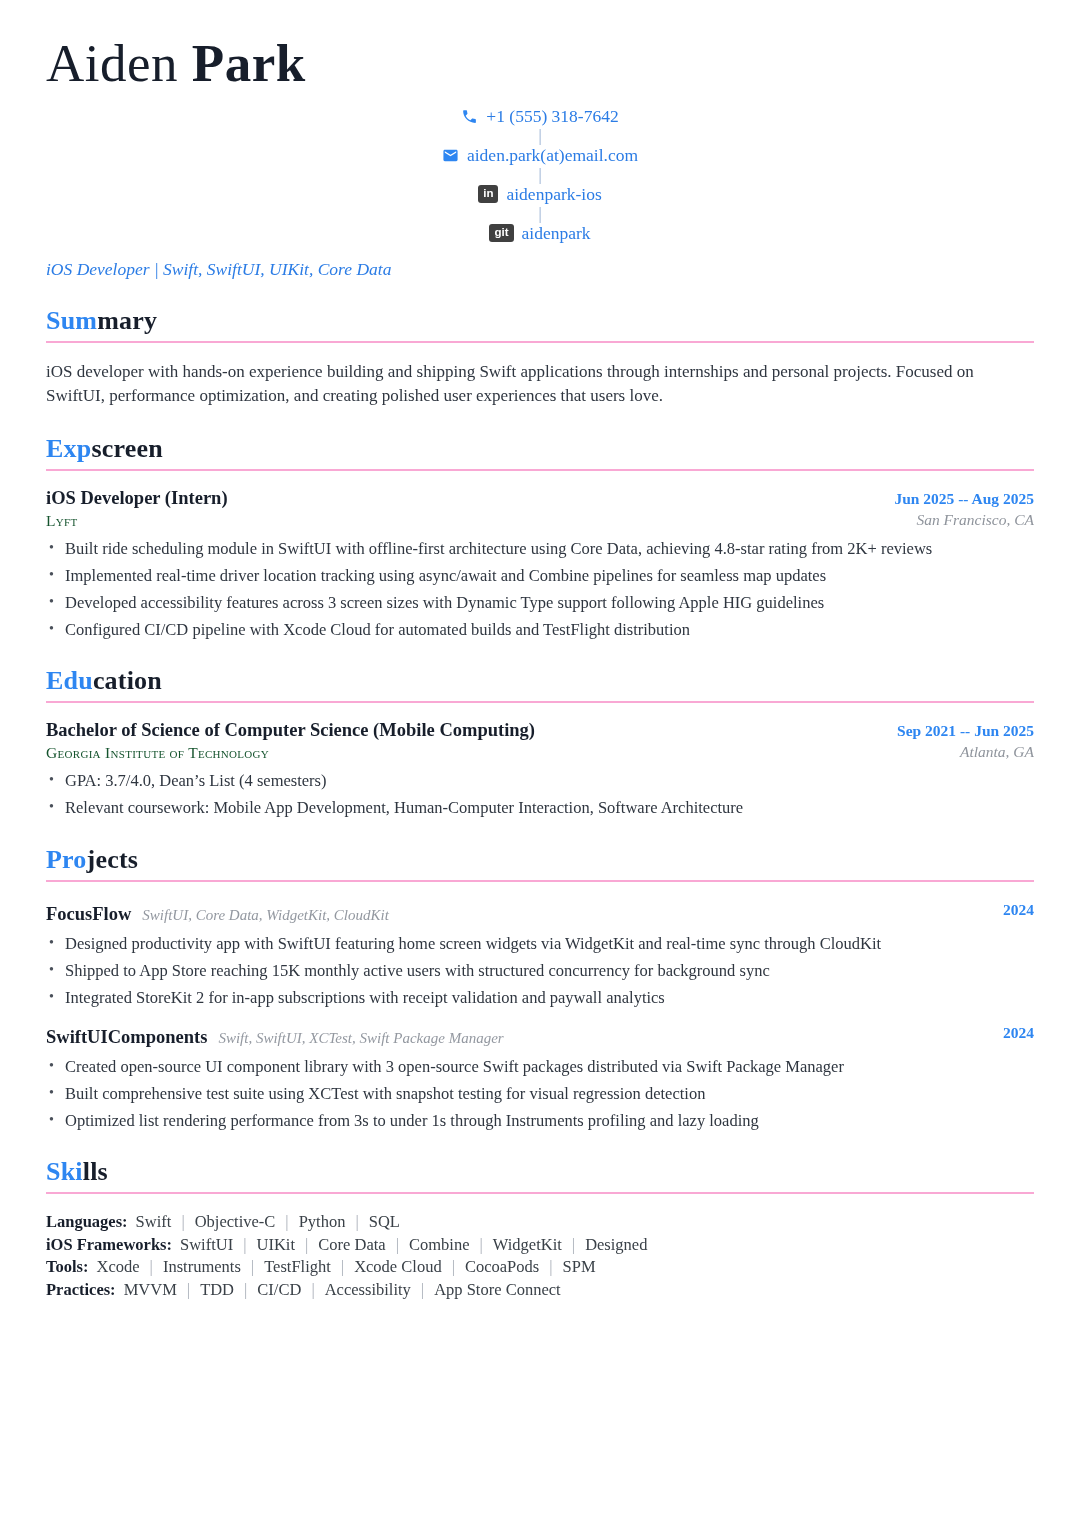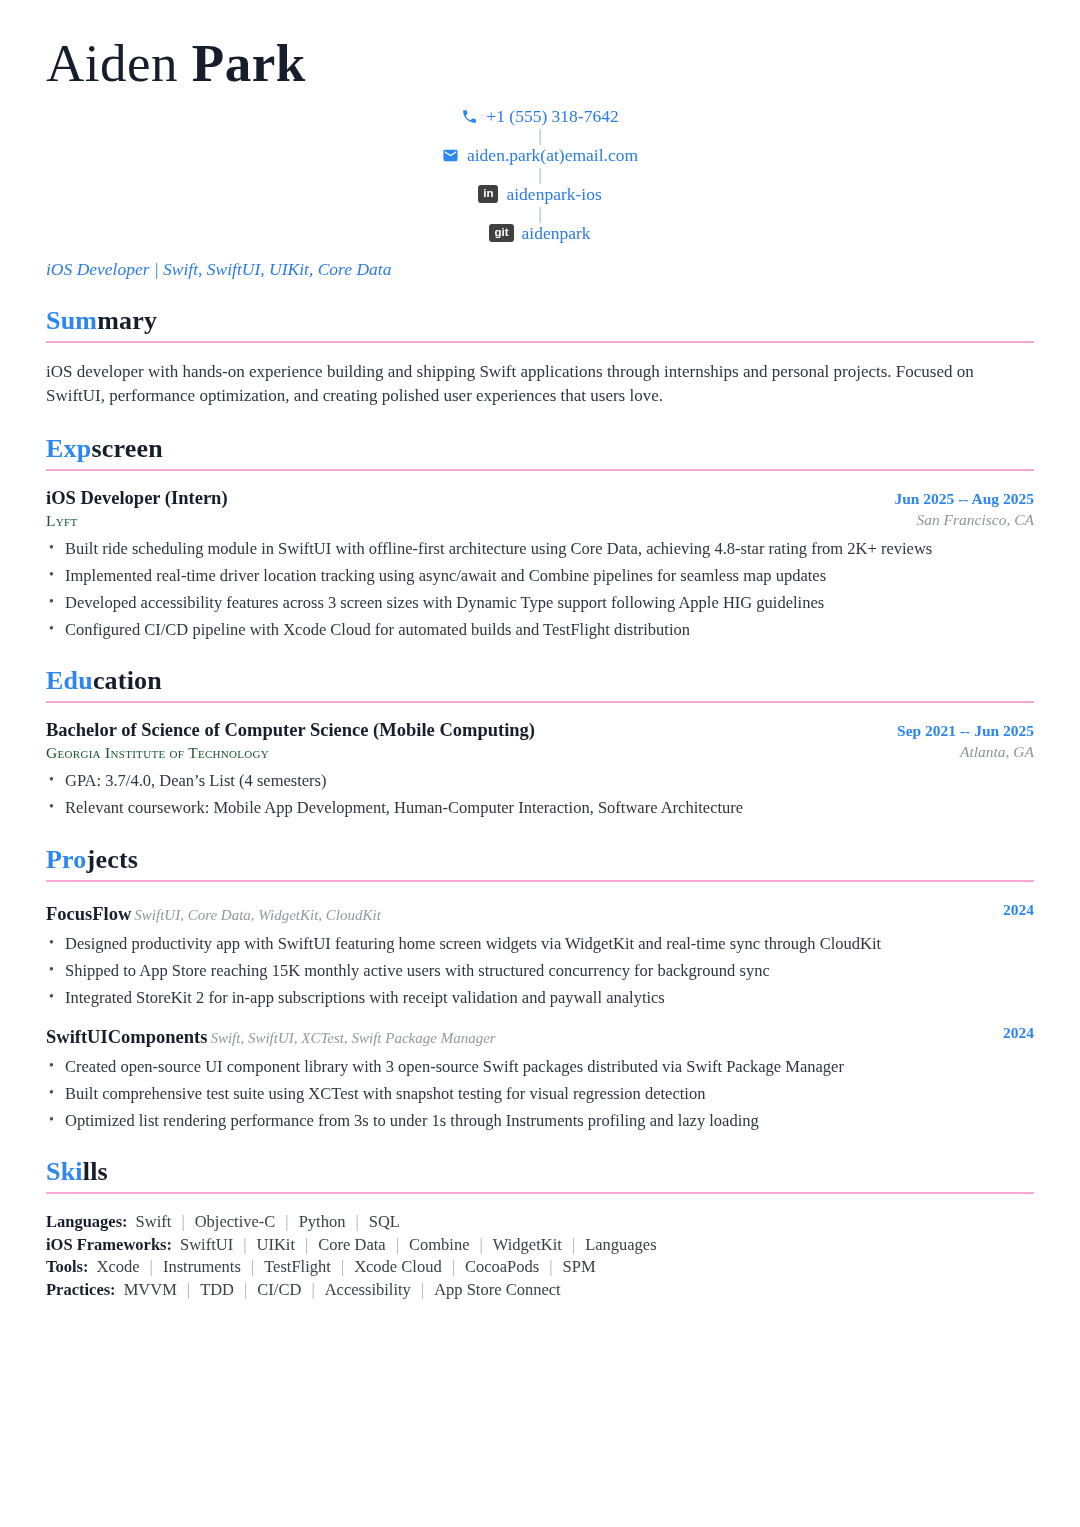--- a/index.html
+++ b/index.html
@@ -94,21 +94,21 @@
     font-size: 15.5px;
     font-weight: 600;
     color: #2e86f1;
   }
   .entry-loc {
     margin-top: 3px;
     font-size: 15.5px;
     font-style: italic;
     color: #8f949c;
   }
-  .title-line { display: flex; align-items: baseline; gap: 3px; }
+  .title-line { display: flex; align-items: baseline; gap: 11px; }
   .entry-stack {
     font-size: 15px;
     font-style: italic;
     color: #9398a0;
     margin-top: 8px;
   }
 
   ul.bullets { list-style: none; margin-top: 9px; }
   ul.bullets li {
     position: relative;
@@ -269,21 +269,21 @@
 
   <section class="section">
     <h2 class="section-head"><span class="accent">Ski</span><span>lls</span></h2>
     <div class="section-body">
 
       <div class="skill-row">
         <span class="skill-label">Languages:</span><span>Swift</span><span class="skill-sep">|</span><span>Objective-C</span><span class="skill-sep">|</span><span>Python</span><span class="skill-sep">|</span><span>SQL</span>
       </div>
 
       <div class="skill-row">
-        <span class="skill-label">iOS Frameworks:</span><span>SwiftUI</span><span class="skill-sep">|</span><span>UIKit</span><span class="skill-sep">|</span><span>Core Data</span><span class="skill-sep">|</span><span>Combine</span><span class="skill-sep">|</span><span>WidgetKit</span><span class="skill-sep">|</span><span>Languages</span>
+        <span class="skill-label">iOS Frameworks:</span><span>SwiftUI</span><span class="skill-sep">|</span><span>UIKit</span><span class="skill-sep">|</span><span>Core Data</span><span class="skill-sep">|</span><span>Combine</span><span class="skill-sep">|</span><span>WidgetKit</span><span class="skill-sep">|</span><span>Designed</span>
       </div>
 
       <div class="skill-row">
         <span class="skill-label">Tools:</span><span>Xcode</span><span class="skill-sep">|</span><span>Instruments</span><span class="skill-sep">|</span><span>TestFlight</span><span class="skill-sep">|</span><span>Xcode Cloud</span><span class="skill-sep">|</span><span>CocoaPods</span><span class="skill-sep">|</span><span>SPM</span>
       </div>
 
       <div class="skill-row">
         <span class="skill-label">Practices:</span><span>MVVM</span><span class="skill-sep">|</span><span>TDD</span><span class="skill-sep">|</span><span>CI/CD</span><span class="skill-sep">|</span><span>Accessibility</span><span class="skill-sep">|</span><span>App Store Connect</span>
       </div>
 

